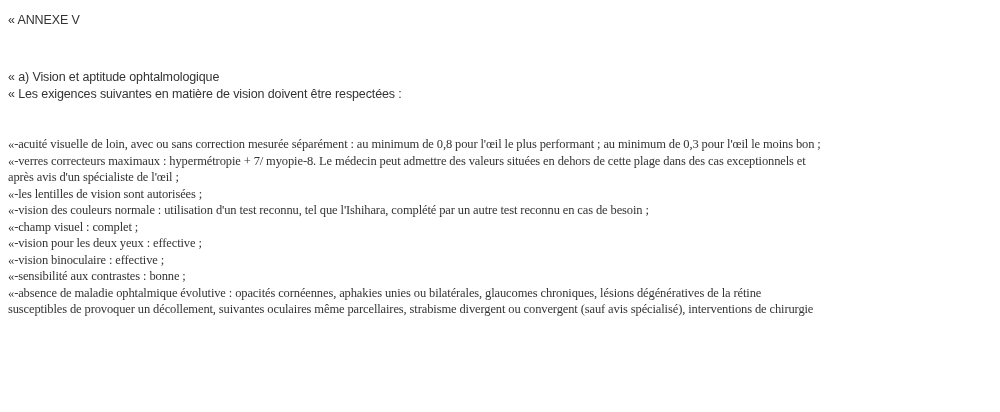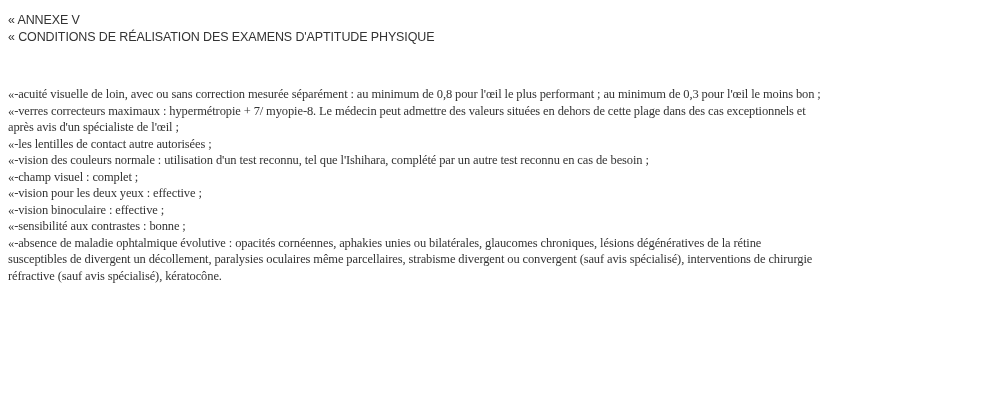--- a/index.html
+++ b/index.html
@@ -32,32 +32,34 @@
     font-family: Liberation Serif, serif;
   }
 </style>
 </head>
 <body>
 
 <div class="page">
 
   <div class="block block-header">
     <div class="line">« ANNEXE V</div>
-    <div class="line">« CONDITIONS DE RÉALISATION DES EXAMENS D'APTITUDE PHYSIQUE</div>
   </div>
 
+  <div class="block block-section">
+    <div class="line">« a) Vision et aptitude ophtalmologique</div>
+    <div class="line">« Les exigences suivantes en matière de vision doivent être respectées :</div>
+  </div>
 
   <div class="block block-requirements">
     <div class="line">«-acuité visuelle de loin, avec ou sans correction mesurée séparément : au minimum de 0,8 pour l'œil le plus performant ; au minimum de 0,3 pour l'œil le moins bon ;</div>
     <div class="line">«-verres correcteurs maximaux : hypermétropie + 7/ myopie-8. Le médecin peut admettre des valeurs situées en dehors de cette plage dans des cas exceptionnels et</div>
     <div class="line">après avis d'un spécialiste de l'œil ;</div>
-    <div class="line">«-les lentilles de contact autre autorisées ;</div>
+    <div class="line">«-les lentilles de vision sont autorisées ;</div>
     <div class="line">«-vision des couleurs normale : utilisation d'un test reconnu, tel que l'Ishihara, complété par un autre test reconnu en cas de besoin ;</div>
     <div class="line">«-champ visuel : complet ;</div>
     <div class="line">«-vision pour les deux yeux : effective ;</div>
     <div class="line">«-vision binoculaire : effective ;</div>
     <div class="line">«-sensibilité aux contrastes : bonne ;</div>
     <div class="line">«-absence de maladie ophtalmique évolutive : opacités cornéennes, aphakies unies ou bilatérales, glaucomes chroniques, lésions dégénératives de la rétine</div>
-    <div class="line">susceptibles de divergent un décollement, paralysies oculaires même parcellaires, strabisme divergent ou convergent (sauf avis spécialisé), interventions de chirurgie</div>
-    <div class="line">réfractive (sauf avis spécialisé), kératocône.</div>
+    <div class="line">susceptibles de provoquer un décollement, suivantes oculaires même parcellaires, strabisme divergent ou convergent (sauf avis spécialisé), interventions de chirurgie</div>
   </div>
 
 </div>
 
 </body></html>

